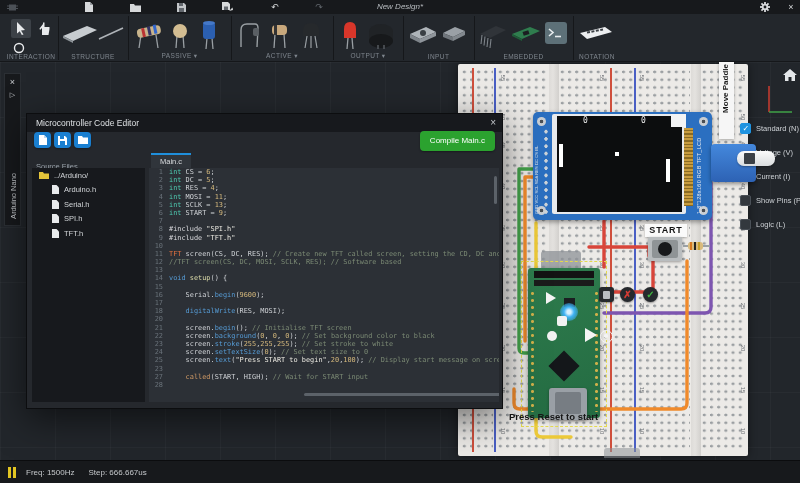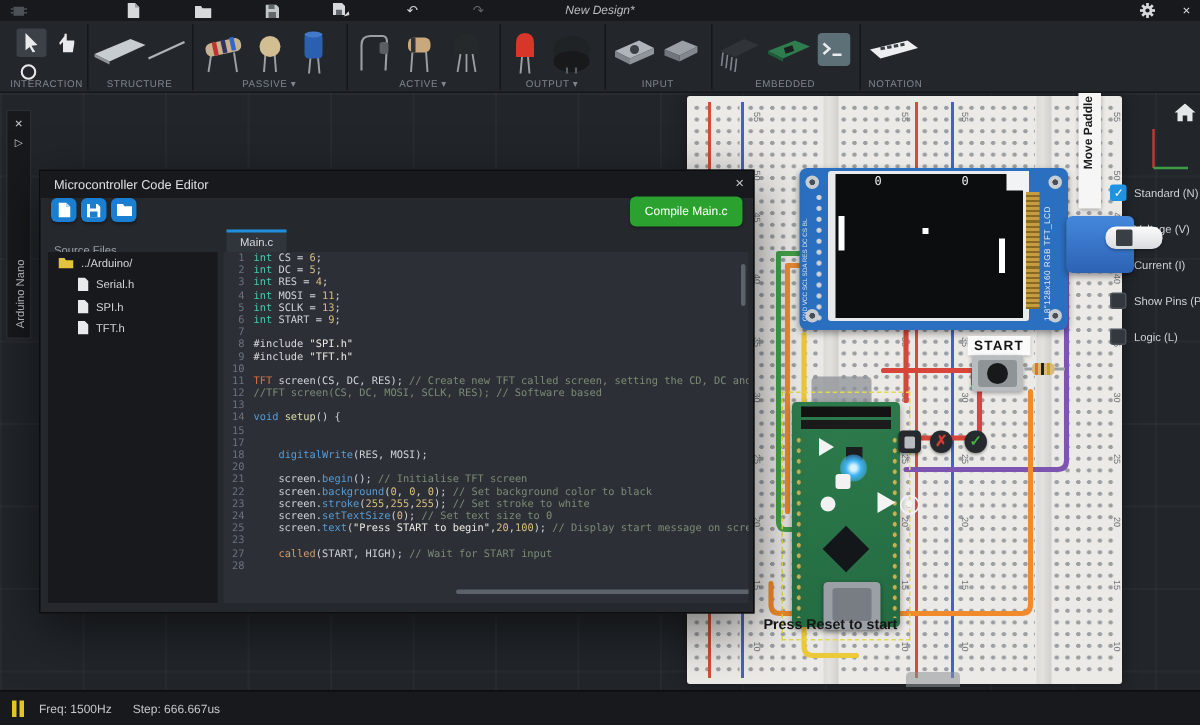--- a/index.html
+++ b/index.html
@@ -662,20 +662,28 @@
             </svg>
           </span>
         <span class="fname">../Arduino/</span>
       </div>
       <div class="file-row">
         <span class="fic">
             <svg width="7" height="9">
               <path d="M0 0 H4.5 L7 2.5 V9 H0 Z" fill="#e8eaec"></path>
             </svg>
           </span>
+        <span class="fname">Arduino.h</span>
+      </div>
+      <div class="file-row">
+        <span class="fic">
+            <svg width="7" height="9">
+              <path d="M0 0 H4.5 L7 2.5 V9 H0 Z" fill="#e8eaec"></path>
+            </svg>
+          </span>
         <span class="fname">Serial.h</span>
       </div>
       <div class="file-row">
         <span class="fic">
             <svg width="7" height="9">
               <path d="M0 0 H4.5 L7 2.5 V9 H0 Z" fill="#e8eaec"></path>
             </svg>
           </span>
         <span class="fname">SPI.h</span>
       </div>
@@ -702,20 +710,21 @@
           <div class="code-row"><span class="ln">6</span><span class="code-text"><span class="tk-t">int</span><span class="tk-p"> START = </span><span class="tk-n">9</span><span class="tk-p">;</span></span></div>
           <div class="code-row"><span class="ln">7</span><span class="code-text"></span></div>
           <div class="code-row"><span class="ln">8</span><span class="code-text"><span class="tk-i">#include </span><span class="tk-s">"SPI.h"</span></span></div>
           <div class="code-row"><span class="ln">9</span><span class="code-text"><span class="tk-i">#include </span><span class="tk-s">"TFT.h"</span></span></div>
           <div class="code-row"><span class="ln">10</span><span class="code-text"></span></div>
           <div class="code-row"><span class="ln">11</span><span class="code-text"><span class="tk-t2">TFT</span><span class="tk-p"> screen(CS, DC, RES); </span><span class="tk-c">// Create new TFT called screen, setting the CD, DC and RES</span></span></div>
           <div class="code-row"><span class="ln">12</span><span class="code-text"><span class="tk-c">//TFT screen(CS, DC, MOSI, SCLK, RES); // Software based</span></span></div>
           <div class="code-row"><span class="ln">13</span><span class="code-text"></span></div>
           <div class="code-row"><span class="ln">14</span><span class="code-text"><span class="tk-k">void</span><span class="tk-p"> </span><span class="tk-f">setup</span><span class="tk-p">() {</span></span></div>
           <div class="code-row"><span class="ln">15</span><span class="code-text"></span></div>
+          <div class="code-row"><span class="ln">16</span><span class="code-text"><span class="tk-p">    Serial.</span><span class="tk-m">begin</span><span class="tk-p">(</span><span class="tk-n">9600</span><span class="tk-p">);</span></span></div>
           <div class="code-row"><span class="ln">17</span><span class="code-text"></span></div>
           <div class="code-row"><span class="ln">18</span><span class="code-text"><span class="tk-p">    </span><span class="tk-m">digitalWrite</span><span class="tk-p">(RES, MOSI);</span></span></div>
           <div class="code-row"><span class="ln">20</span><span class="code-text"></span></div>
           <div class="code-row"><span class="ln">21</span><span class="code-text"><span class="tk-p">    screen.</span><span class="tk-m">begin</span><span class="tk-p">(); </span><span class="tk-c">// Initialise TFT screen</span></span></div>
           <div class="code-row"><span class="ln">22</span><span class="code-text"><span class="tk-p">    screen.</span><span class="tk-m">background</span><span class="tk-p">(</span><span class="tk-n">0</span><span class="tk-p">, </span><span class="tk-n">0</span><span class="tk-p">, </span><span class="tk-n">0</span><span class="tk-p">); </span><span class="tk-c">// Set background color to black</span></span></div>
           <div class="code-row"><span class="ln">23</span><span class="code-text"><span class="tk-p">    screen.</span><span class="tk-m">stroke</span><span class="tk-p">(</span><span class="tk-n">255</span><span class="tk-p">,</span><span class="tk-n">255</span><span class="tk-p">,</span><span class="tk-n">255</span><span class="tk-p">); </span><span class="tk-c">// Set stroke to white</span></span></div>
           <div class="code-row"><span class="ln">24</span><span class="code-text"><span class="tk-p">    screen.</span><span class="tk-m">setTextSize</span><span class="tk-p">(</span><span class="tk-n">0</span><span class="tk-p">); </span><span class="tk-c">// Set text size to 0</span></span></div>
           <div class="code-row"><span class="ln">25</span><span class="code-text"><span class="tk-p">    screen.</span><span class="tk-m">text</span><span class="tk-p">(</span><span class="tk-s">"Press START to begin"</span><span class="tk-p">,</span><span class="tk-n">20</span><span class="tk-p">,</span><span class="tk-n">100</span><span class="tk-p">); </span><span class="tk-c">// Display start message on screen</span></span></div>
           <div class="code-row"><span class="ln">23</span><span class="code-text"></span></div>
           <div class="code-row"><span class="ln">27</span><span class="code-text"><span class="tk-p">    </span><span class="tk-m2">called</span><span class="tk-p">(START, HIGH); </span><span class="tk-c">// Wait for START input</span></span></div>

